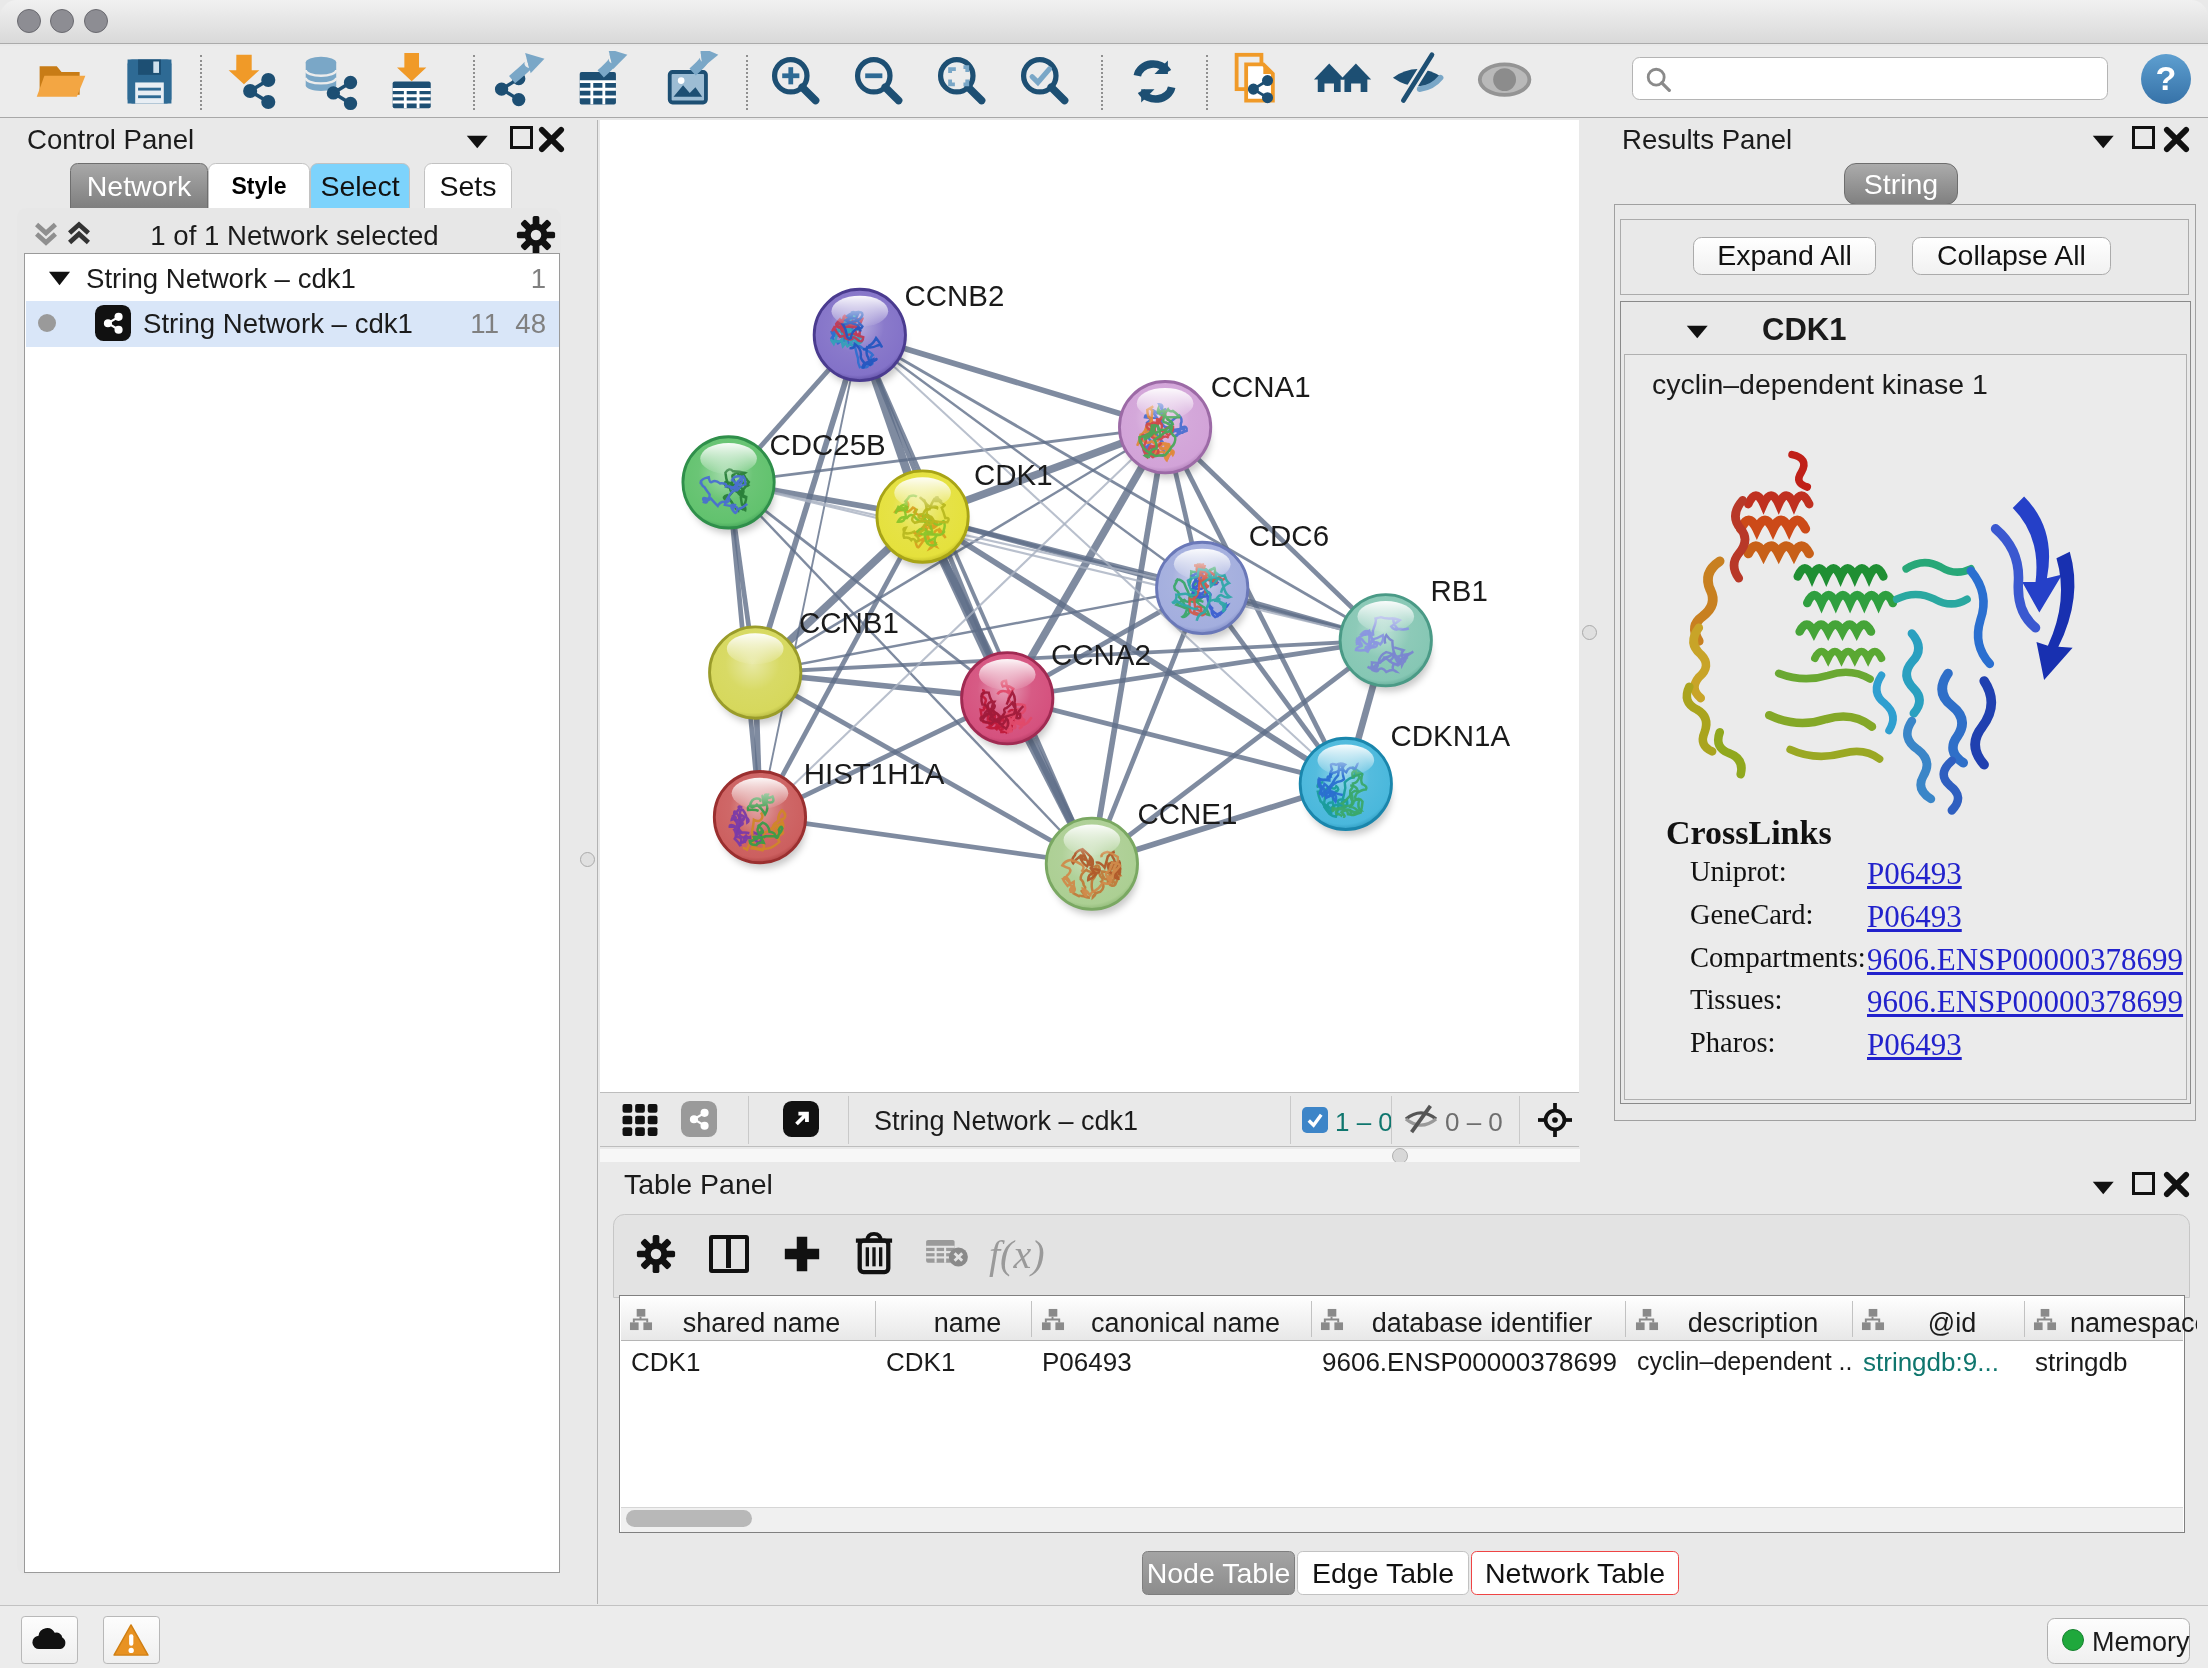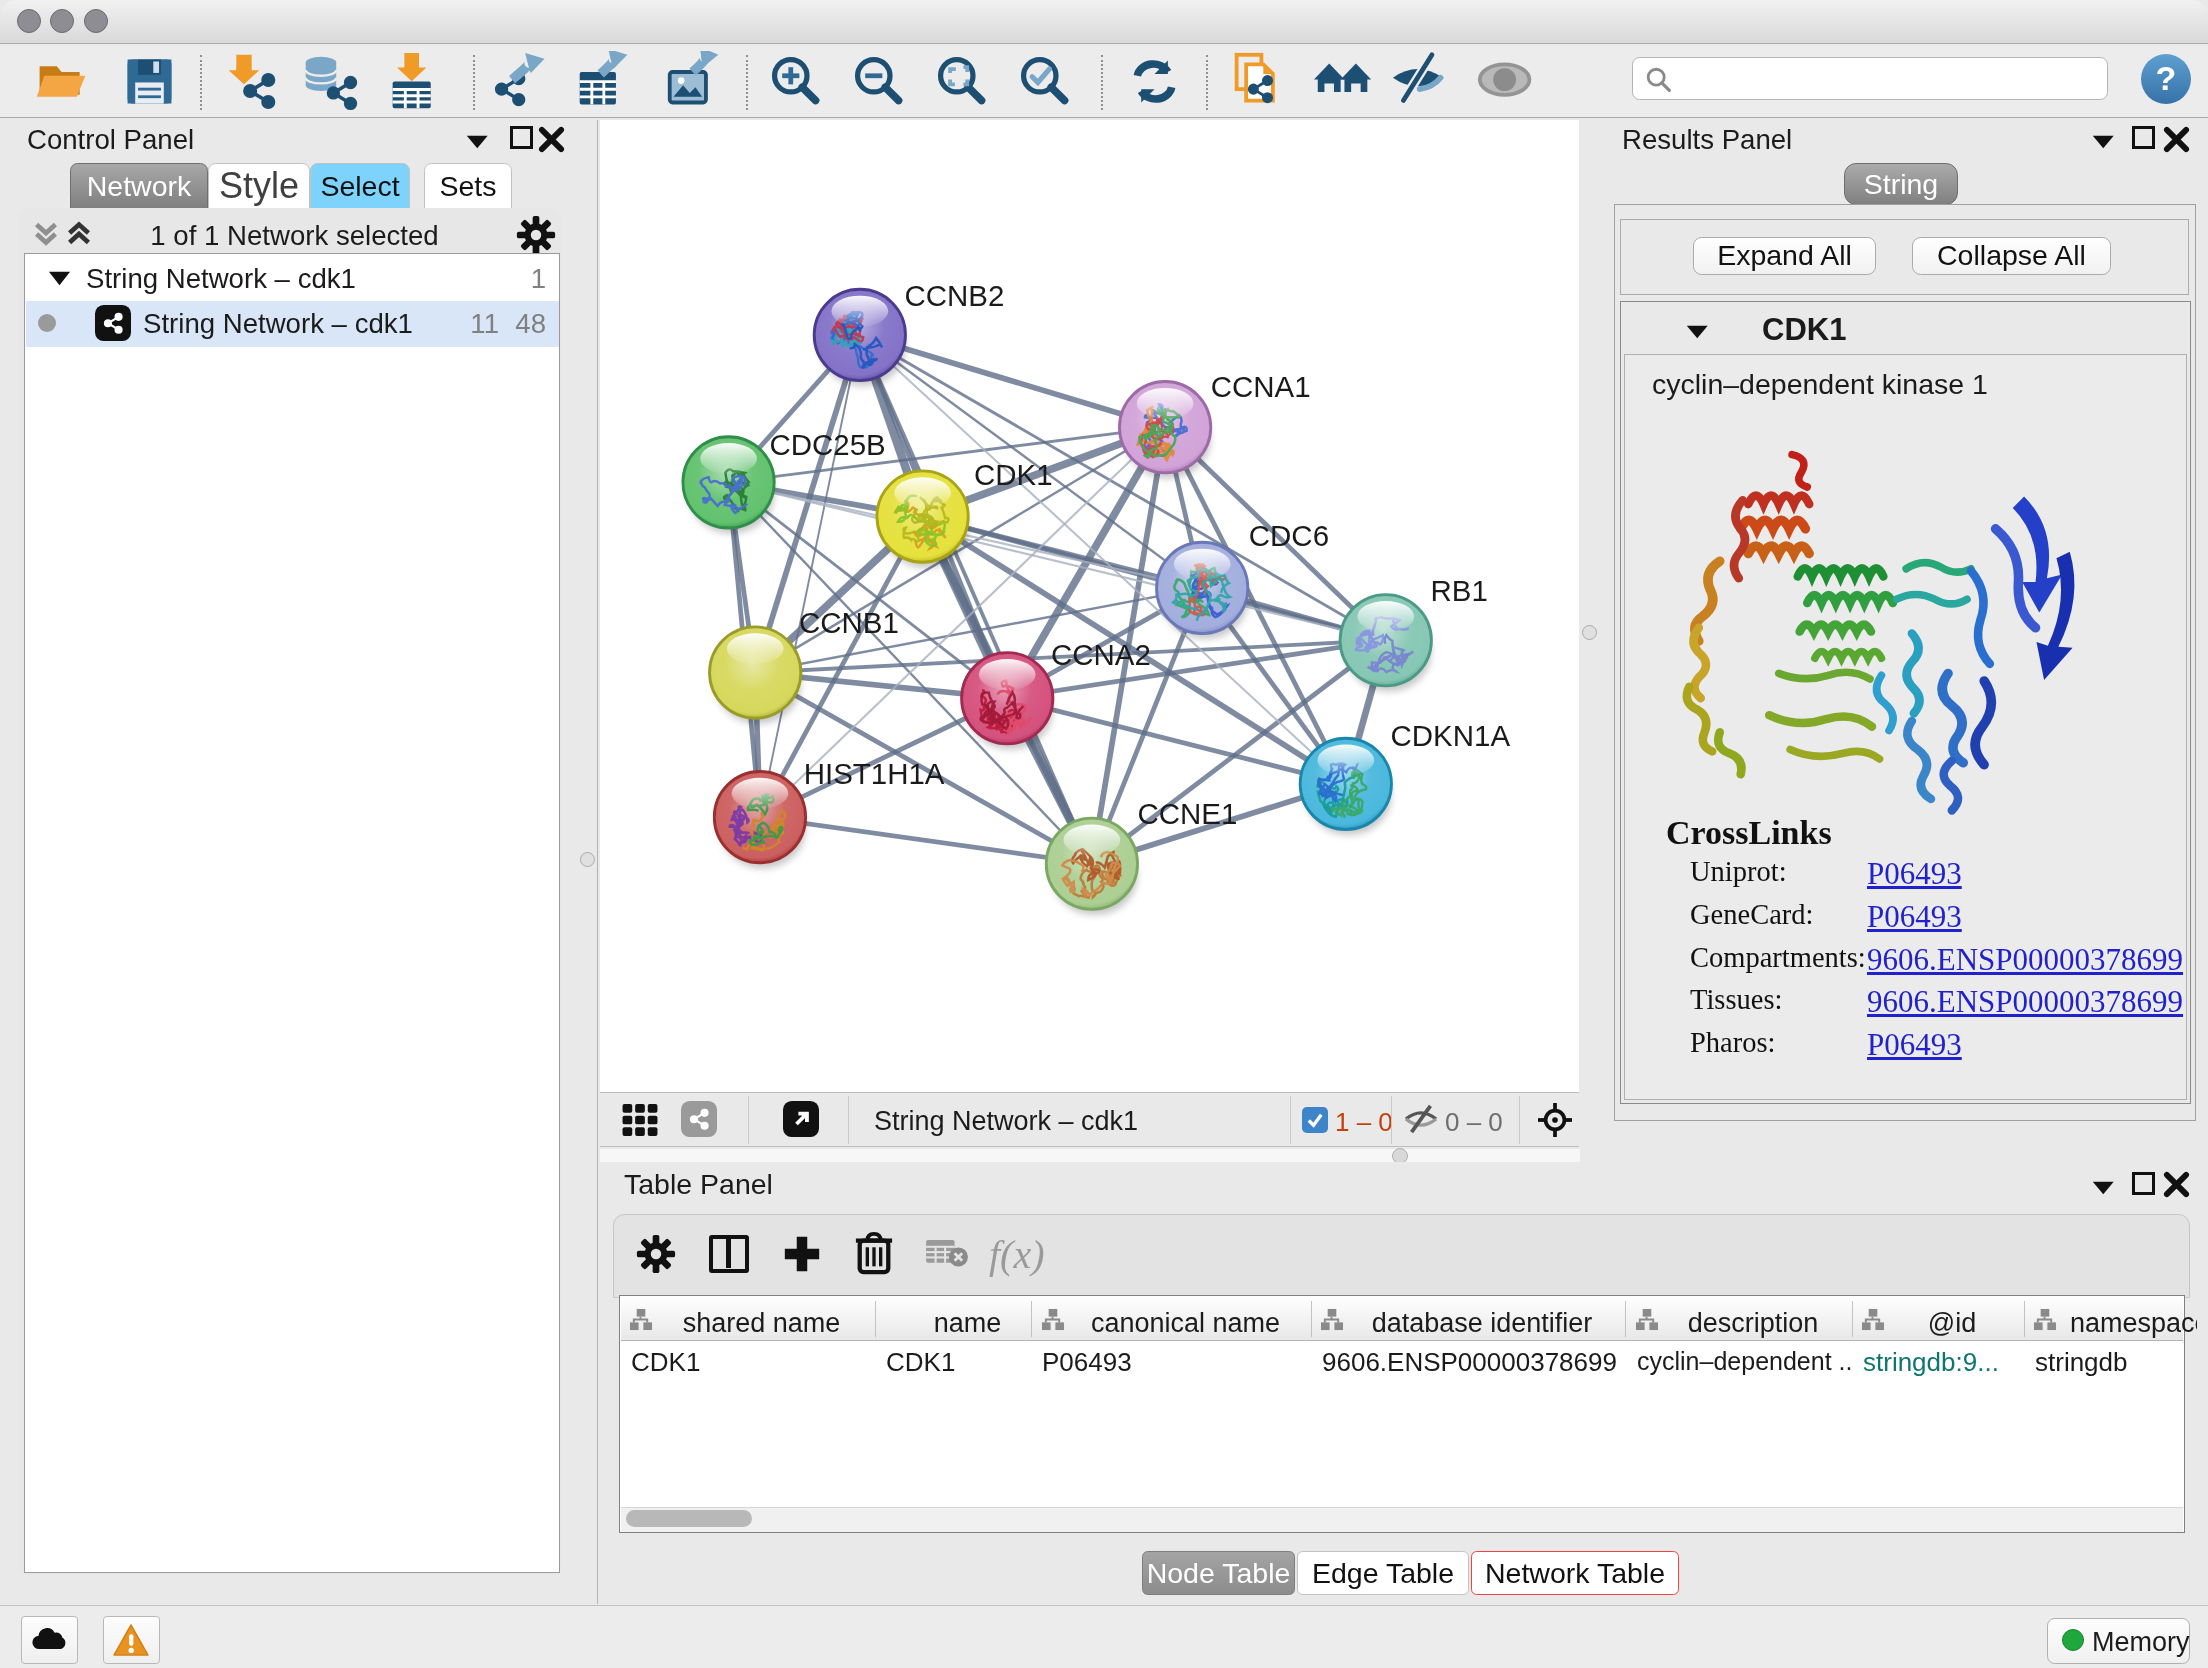--- a/index.html
+++ b/index.html
@@ -172,21 +172,21 @@
 <div class="abs" style="left:0;top:120px;width:598px;height:1484px;background:#e9e9e9;border-right:1.9px solid #b3b3b3;"></div>
 <div class="abs" style="left:27px;top:124px;font-size:27.6px;color:#1b1b1b;">Control Panel</div>
 <svg class="abs" style="left:463px;top:131px;" width="28.5" height="21" viewBox="0 0 30 22">
     <path d="M4 5 L26 5 L15 18 Z" fill="#111"></path>
   </svg>
 <div class="abs" style="left:510px;top:126px;width:23px;height:23px;border:3.3px solid #111;"></div>
 <svg class="abs" style="left:538px;top:126px;" width="27" height="27" viewBox="0 0 28 28">
     <path d="M4 4 L24 24 M24 4 L4 24" stroke="#111" stroke-width="6" stroke-linecap="round"></path>
   </svg>
 <div class="abs" style="left:70px;top:163px;width:138px;height:46px;background:linear-gradient(#a8a8a8,#7f7f7f);border:1px solid #6e6e6e;border-radius:7.6px 7.6px 0 0;color:#fff;font-size:28.5px;text-align:center;line-height:44px;">Network</div>
-<div class="abs" style="left:208px;top:163px;width:102px;height:46px;background:#ffffff;border:1px solid #c2c2c2;border-radius:7.6px 7.6px 0 0;color:#404040;font-size:36px;text-align:center;line-height:44px;">Style</div>
+<div class="abs" style="left:208px;top:163px;width:102px;height:46px;background:#ffffff;border:1px solid #c2c2c2;border-radius:7.6px 7.6px 0 0;color:#000000;font-size:23px;text-align:center;line-height:44px;font-weight:bold;">Style</div>
 <div class="abs" style="left:310px;top:163px;width:100px;height:46px;background:#7dd3fc;border:1px solid #c2c2c2;border-radius:7.6px 7.6px 0 0;color:#111;font-size:28.5px;text-align:center;line-height:44px;">Select</div>
 <div class="abs" style="left:424px;top:163px;width:88px;height:46px;background:#ffffff;border:1px solid #c2c2c2;border-radius:7.6px 7.6px 0 0;color:#111;font-size:28.5px;text-align:center;line-height:44px;">Sets</div>
 <div class="abs" style="left:17px;top:208px;width:544px;height:1367px;background:#e7e7e7;border-radius:9.5px;"></div>
 <svg class="abs" style="left:30px;top:217px;" width="32" height="34" viewBox="0 0 34 36">
     <g fill="none" stroke="#8f8f8f" stroke-width="5">
       <path d="M7 8 L17 17 L27 8"></path>
       <path d="M7 18 L17 27 L27 18"></path>
     </g>
   </svg>
 <svg class="abs" style="left:63px;top:217px;" width="32" height="34" viewBox="0 0 34 36">
@@ -488,21 +488,21 @@
 <svg class="abs" style="left:787px;top:1105px;" width="28.5" height="28.5" viewBox="0 0 30 30">
     <path d="M10 20 L20 10 M12 9 h9 v9" stroke="#fff" stroke-width="4" fill="none"></path>
   </svg>
 <div class="abs" style="left:848px;top:1096px;width:0;height:48px;border-left:1.9px solid #c9c9c9;"></div>
 <div class="abs" style="left:874px;top:1106px;font-size:27px;color:#1b1b1b;">String Network – cdk1</div>
 <div class="abs" style="left:1290px;top:1096px;width:0;height:48px;border-left:1.9px solid #c9c9c9;"></div>
 <div class="abs" style="left:1302px;top:1107px;width:26px;height:26px;background:#3d85c8;border-radius:4.8px;"></div>
 <svg class="abs" style="left:1304px;top:1109px;" width="22" height="22" viewBox="0 0 23 23">
     <path d="M5 12 L10 17 L18 6" stroke="#fff" stroke-width="3.5" fill="none"></path>
   </svg>
-<div class="abs" style="left:1335px;top:1107px;font-size:26px;color:#c2410c;">1 – 0</div>
+<div class="abs" style="left:1335px;top:1107px;font-size:26px;color:#0f766e;">1 – 0</div>
 <div class="abs" style="left:1391px;top:1096px;width:0;height:48px;border-left:1.9px solid #c9c9c9;"></div>
 <svg class="abs" style="left:1404px;top:1103px;" width="34" height="32" viewBox="0 0 36 34">
     <path d="M2 17 Q18 4 34 17" fill="none" stroke="#555" stroke-width="3.5"></path>
     <path d="M2 17 Q18 30 34 17" fill="none" stroke="#999" stroke-width="3.5"></path>
     <line x1="28" y1="3" x2="8" y2="31" stroke="#555" stroke-width="4"></line>
   </svg>
 <div class="abs" style="left:1445px;top:1107px;font-size:26px;color:#6e6e6e;">0 – 0</div>
 <div class="abs" style="left:1519px;top:1096px;width:0;height:48px;border-left:1.9px solid #c9c9c9;"></div>
 <svg class="abs" style="left:1538px;top:1103px;" width="34" height="34" viewBox="0 0 36 36">
     <circle cx="18" cy="18" r="10" fill="none" stroke="#111" stroke-width="4"></circle>

